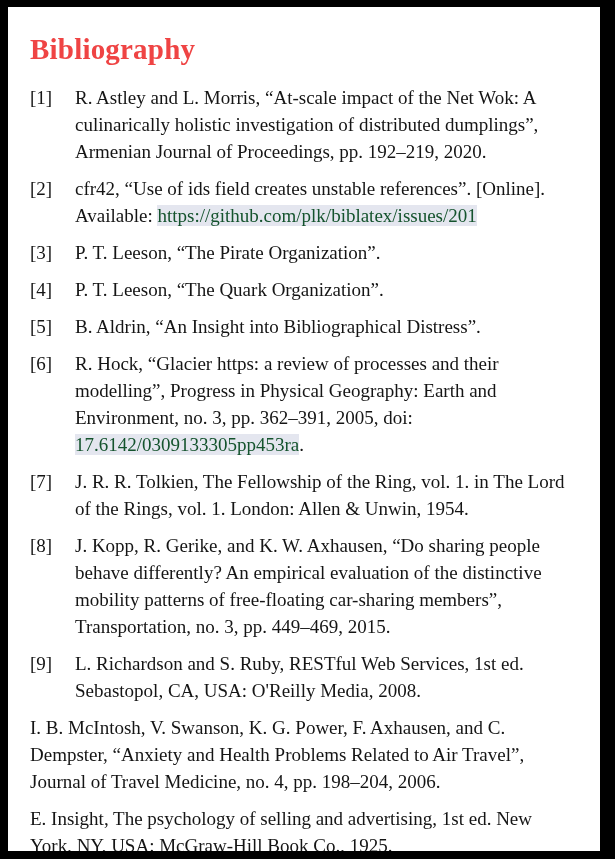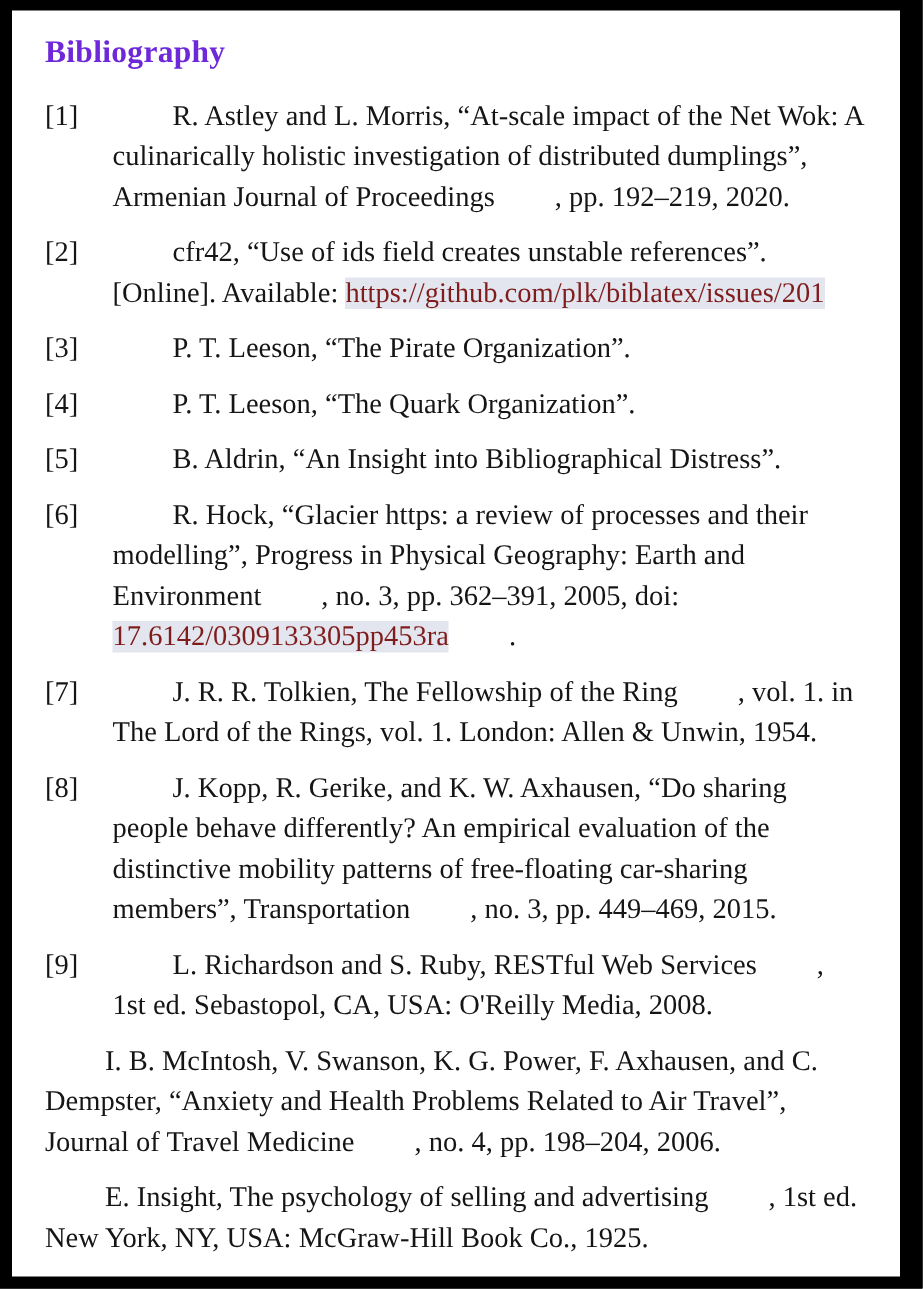--- a/index.html
+++ b/index.html
@@ -23,46 +23,46 @@
     width: 592px;
     height: 844px;
     background: #ffffff;
     box-sizing: border-box;
     padding: 6px 24px 0 22px;
     font-family: "Liberation Serif", "DejaVu Serif", serif;
     color: #151515;
     overflow: hidden;
   }
   .heading {
-    font-size: 21px;
+    font-size: 29px;
     font-weight: bold;
-    color: #6d28d9;
-    margin: 8px 0 17px 0;
+    color: #ef4444;
+    margin: 18px 0 17px 0;
     line-height: 1.25;
     letter-spacing: 0.2px;
   }
   .entry {
     display: flex;
     font-size: 19px;
     line-height: 27px;
     margin-bottom: 10px;
     text-align: left;
   }
   .entry .label {
     flex: 0 0 45px;
     white-space: nowrap;
   }
   .entry .text {
     flex: 1;
   }
-  .seg-normal { font-style: normal; margin-left: 40px; }
+  .seg-normal { font-style: normal; }
   .seg-italic { }
   .seg-link {
     background: #e4e6ef;
-    color: #7f1d1d;
+    color: #14532d;
     text-decoration: none;
     cursor: pointer;
   }
 </style>
 </head>
 <body>
 
 <div class="frame">
   <div class="page">
     <h1 class="heading">Bibliography</h1>

